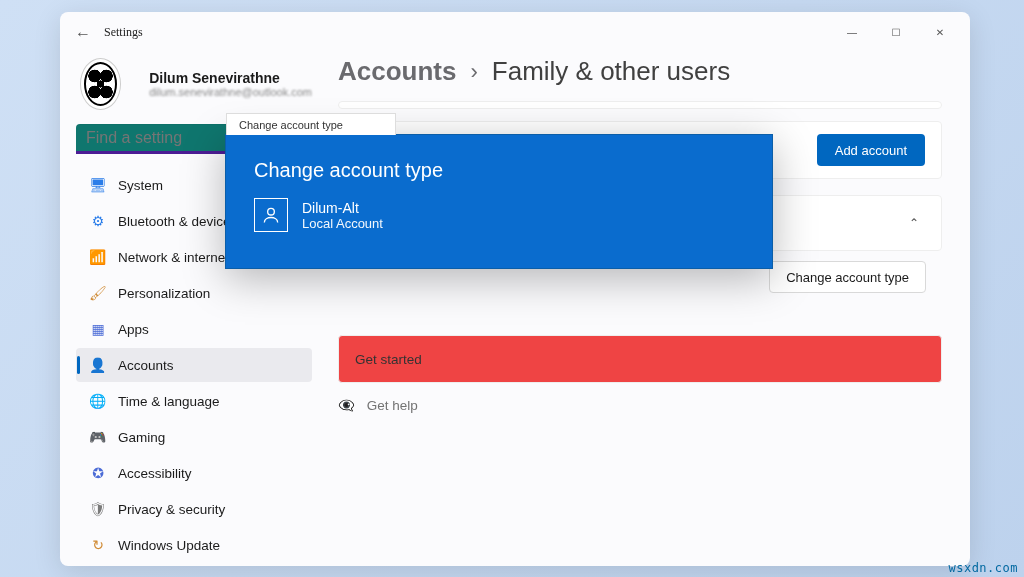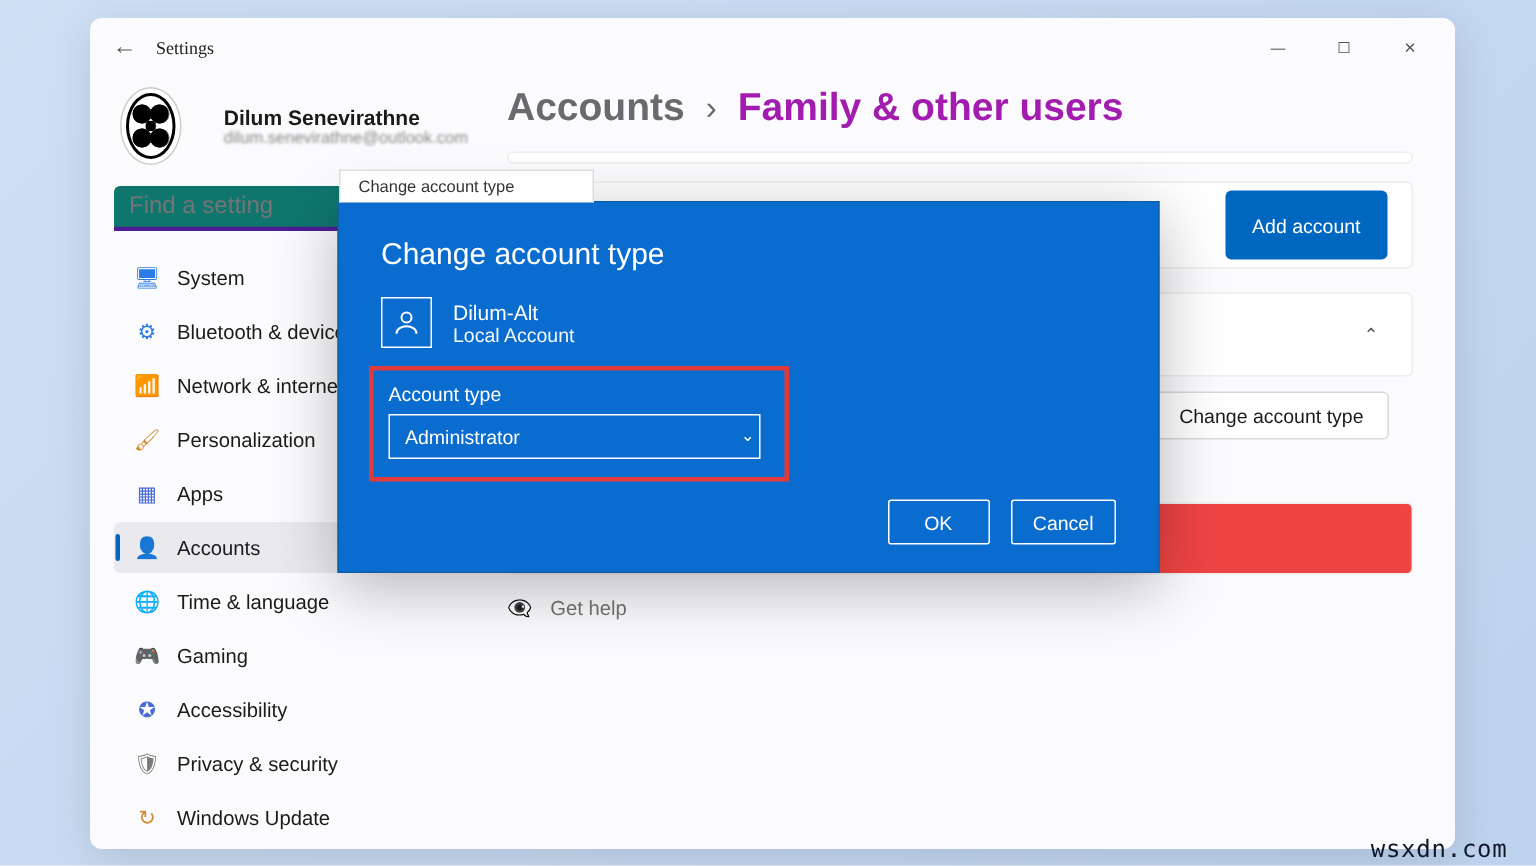--- a/index.html
+++ b/index.html
@@ -27,24 +27,24 @@
   .search { width: 210px; height:30px; border:none; border-bottom:3px solid #4c1d95; background:#0f766e; border-radius:4px 4px 0 0; padding:0 10px; font-size:16px; box-shadow: 0 1px 0 rgba(0,0,0,.04) inset; }
   .nav { display:flex; flex-direction:column; gap:2px; }
   .nav-item { display:flex; align-items:center; gap:12px; height:34px; padding:0 10px 0 14px; border-radius:4px; font-size:13.5px; color:#1b1b1b; cursor:pointer; position:relative; }
   .nav-item.active { background:#eaeaee; }
   .nav-item.active::before { content:""; position:absolute; left:1px; top:8px; bottom:8px; width:3px; background:#0067c0; border-radius:3px; }
   .nav-ico { width:16px; height:16px; display:flex;align-items:center;justify-content:center; font-size:14px; }
   .right-col { flex:1; padding: 0 28px 0 18px; overflow:hidden; }
   .breadcrumb { display:flex; align-items:center; gap:14px; margin: 4px 0 14px 0; }
   .bc-parent { font-size:26px; color:#6a6a6e; font-weight:600; }
   .bc-sep { font-size:22px; color:#6a6a6e; }
-  .bc-current { font-size:26px; font-weight:700; color:#a21caf; }
+  .bc-current { font-size:26px; font-weight:400; color:#404040; }
   .card-strip { height:8px; background:#fff; border:1px solid #eee; border-radius:4px; margin-bottom:12px; }
   .wide-row { background:#fff; border:1px solid #eee; border-radius:4px; height:58px; display:flex; align-items:center; justify-content:flex-end; padding:0 16px; margin-bottom:16px; }
-  .btn-primary { background:#0067c0; color:#fff; border:none; height:46px; padding:0 18px; border-radius:4px; font-size:13px; cursor:pointer; }
+  .btn-primary { background:#0067c0; color:#fff; border:none; height:32px; padding:0 18px; border-radius:4px; font-size:13px; cursor:pointer; }
   .expand-row { background:#fff; border:1px solid #eee; border-radius:4px; height:56px; display:flex; align-items:center; justify-content:flex-end; padding:0 22px; margin-bottom:6px; }
   .chev { color:#555; font-size:12px; }
   .sub-actions { display:flex; flex-direction:column; align-items:flex-end; gap:8px; padding: 4px 16px 16px 0; }
   .btn-secondary { background:#fff; border:1px solid #d9d9d9; height:32px; padding:0 16px; border-radius:4px; font-size:13px; color:#1b1b1b; cursor:pointer; }
   .getstarted { background:#ef4444; border:1px solid #eee; border-radius:4px; height:48px; display:flex; align-items:center; padding:0 16px; font-size:13.5px; color:#333; margin-top:26px; }
   .help-row { display:flex; align-items:center; gap:12px; margin-top:14px; font-size:13.5px; }
   .help-link { color:#737373; }
   
   .dialog { position:absolute; left:225px; top:134px; width:548px; background:#0a6cce; border-radius:0; box-shadow:0 10px 40px rgba(0,0,0,.28); z-index:20; border:1px solid #0b5ea8; }
   .dlg-tab { position:absolute; top:-22px; left:0; background:#fff; height:22px; min-width:170px; border:1px solid #ddd; border-bottom:none; border-radius:0; display:flex; align-items:center; padding:0 12px; font-size:11px; color:#333; }
@@ -54,21 +54,21 @@
   .acct-ico { width:34px; height:34px; border:1.5px solid #fff; display:flex;align-items:center;justify-content:center; }
   .acct-name { font-size:14px; }
   .acct-sub { font-size:13px; opacity:.95; }
   .hl-box { border:3px solid #e03a3a; padding:8px 10px 12px 10px; margin: -6px -2px 12px -8px; width: 280px;}
   .field-label { font-size:13px; margin-bottom:6px; }
   .select-wrap { position:relative; }
   .dlg-select { width:248px; height:30px; background:#0a6cce; color:#fff; border:1.5px solid #fff; font-size:13px; padding:0 28px 0 10px; appearance:none; outline: none; }
   .sel-caret { position:absolute; right:10px; top:8px; color:#fff; font-size:11px; pointer-events:none; }
   .dlg-actions { display:flex; justify-content:flex-end; gap:14px; margin-top:8px; }
   .dlg-btn { min-width:68px; height:30px; background:#0a6cce; border:1.5px solid #fff; color:#fff; font-size:13px; border-radius:2px; cursor:pointer; padding:0 14px; }
-  .watermark { position:absolute; right:19px; bottom:2px; font-size:16px; color:#0f172a; font-family: monospace; letter-spacing:.5px; }
+  .watermark { position:absolute; right:6px; bottom:2px; font-size:12px; color:#0369a1; font-family: monospace; letter-spacing:.5px; }
 </style>
 </head>
 <body>
 
 <div class="win-window">
   <div class="titlebar">
     <div class="tb-back">
         <span>←</span>
       </div>
     <div class="tb-title">Settings</div>
@@ -175,29 +175,16 @@
         <svg width="20" height="20" viewBox="0 0 24 24" fill="none" stroke="#fff" stroke-width="1.6">
             <circle cx="12" cy="8" r="4"></circle>
             <path d="M4 21c0-4 4-6 8-6s8 2 8 6"></path>
           </svg>
       </div>
       <div>
         <div class="acct-name">Dilum-Alt</div>
         <div class="acct-sub">Local Account</div>
       </div>
     </div>
-    <div class="hl-box">
-      <div class="field-label">Account type</div>
-      <div class="select-wrap">
-        <select class="dlg-select">
-          <option>Administrator</option>
-        </select>
-        <span class="sel-caret">⌄</span>
-      </div>
-    </div>
-    <div class="dlg-actions">
-      <button class="dlg-btn">OK</button>
-      <button class="dlg-btn">Cancel</button>
-    </div>
   </div>
 </div>
 
 <div class="watermark">wsxdn.com</div>
 
 </body></html>

